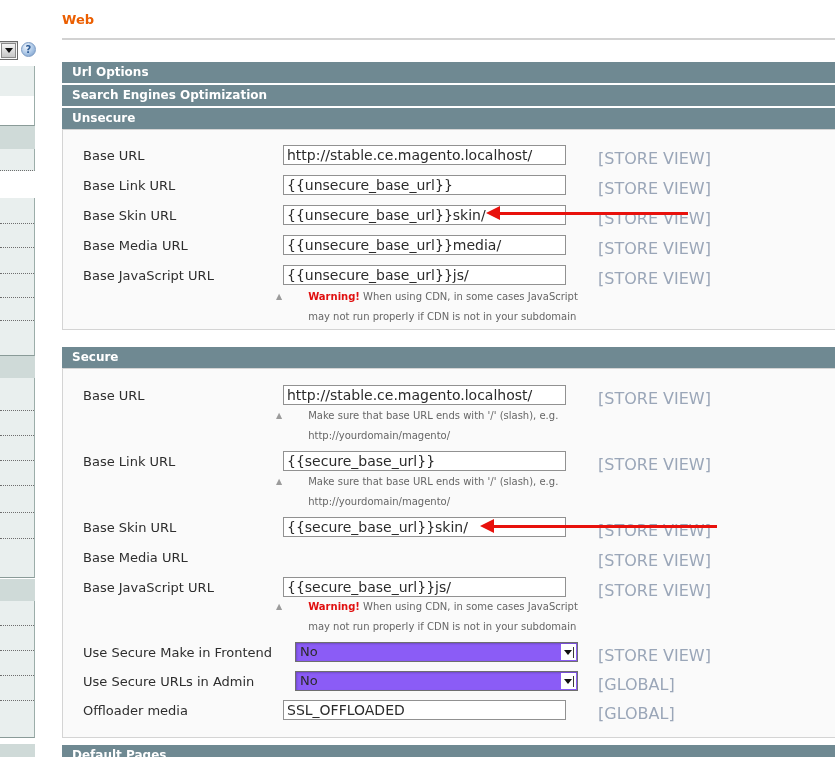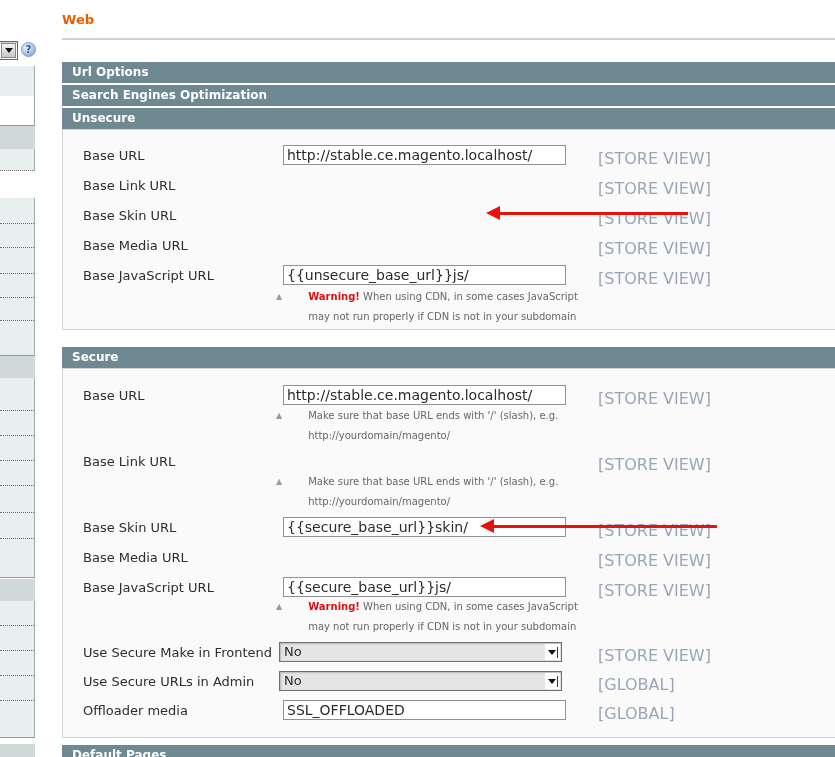--- a/index.html
+++ b/index.html
@@ -40,21 +40,21 @@
 
   .fieldset { position:absolute; left:0; width:776px; background:#fafafa; border:1px solid #d4d4d4; }
 
   .frow  { position:absolute; left:0; width:100%; height:22px; }
   .flabel{ position:absolute; left:20px; top:3px; font-size:13px; color:#2e2e2e; white-space:nowrap; }
   .finput{ position:absolute; left:220px; top:0; width:283px; height:20px;
     border:1px solid #919191; background:#fff; font-family:inherit; font-size:14px;
     color:#2b2b2b; padding:0 3px; }
   .fscope{ position:absolute; left:535px; top:4px; font-size:16px; color:#9aa6b8; white-space:nowrap; }
 
-  .selectbox { position:absolute; left:216px; top:0; width:283px; height:20px; background:#e5e5e5;
+  .selectbox { position:absolute; left:232px; top:0; width:283px; height:20px; background:#8b5cf6;
     border:1px solid #6f6f6f; box-shadow:inset 1px 1px 2px rgba(0,0,0,.2); cursor:pointer; }
   .selectbox .val { position:absolute; left:4px; top:0; line-height:18px; font-size:13px; color:#2b2b2b; }
   .selectbox .sbtn { position:absolute; right:1px; top:1px; bottom:1px; width:15px;
     display:flex; align-items:center; justify-content:center; gap:1px; background:#fff; }
   .selectbox .sbar { width:1px; height:11px; background:#3a3a3a; }
 
   .fnote { position:absolute; left:213px; display:flex; align-items:flex-start; }
   .ntri  { color:#9b9b9b; font-size:8px; line-height:20px; margin-right:5px; }
   .ntext { font-size:10px; color:#666; line-height:20px; width:282px;margin-left:21px; }
   .wlabel{ color:#e01010; font-weight:bold; }
@@ -126,28 +126,31 @@
     <div class="sec-head" style="top:108px">Unsecure</div>
 
     <div class="fieldset" style="top:129px;height:201px">
       <div class="frow" style="top:15px">
         <span class="flabel">Base URL</span>
         <input class="finput" type="text" value="http://stable.ce.magento.localhost/" style="">
         <span class="fscope">[STORE VIEW]</span>
       </div>
       <div class="frow" style="top:45px">
         <span class="flabel">Base Link URL</span>
+        <input class="finput" type="text" value="{{unsecure_base_url}}" style="">
         <span class="fscope">[STORE VIEW]</span>
       </div>
       <div class="frow" style="top:75px">
         <span class="flabel">Base Skin URL</span>
+        <input class="finput" type="text" value="{{unsecure_base_url}}skin/" style="">
         <span class="fscope">[STORE VIEW]</span>
       </div>
       <div class="frow" style="top:105px">
         <span class="flabel">Base Media URL</span>
+        <input class="finput" type="text" value="{{unsecure_base_url}}media/" style="">
         <span class="fscope">[STORE VIEW]</span>
       </div>
       <div class="frow" style="top:135px">
         <span class="flabel">Base JavaScript URL</span>
         <input class="finput" type="text" value="{{unsecure_base_url}}js/" style="">
         <span class="fscope">[STORE VIEW]</span>
       </div>
       <div class="fnote" style="top:157px">
         <span class="ntri">▲</span>
         <span class="ntext"><span class="wlabel">Warning!</span><span> When using CDN, in some cases JavaScript may not run properly if CDN is not in your subdomain</span></span>
@@ -161,20 +164,21 @@
         <span class="flabel">Base URL</span>
         <input class="finput" type="text" value="http://stable.ce.magento.localhost/" style="">
         <span class="fscope">[STORE VIEW]</span>
       </div>
       <div class="fnote" style="top:37px">
         <span class="ntri">▲</span>
         <span class="ntext">Make sure that base URL ends with '/' (slash), e.g. http://yourdomain/magento/</span>
       </div>
       <div class="frow" style="top:82px">
         <span class="flabel">Base Link URL</span>
+        <input class="finput" type="text" value="{{secure_base_url}}" style="">
         <span class="fscope">[STORE VIEW]</span>
       </div>
       <div class="fnote" style="top:103px">
         <span class="ntri">▲</span>
         <span class="ntext">Make sure that base URL ends with '/' (slash), e.g. http://yourdomain/magento/</span>
       </div>
       <div class="frow" style="top:148px">
         <span class="flabel">Base Skin URL</span>
         <input class="finput" type="text" value="{{secure_base_url}}skin/" style="">
         <span class="fscope">[STORE VIEW]</span>

